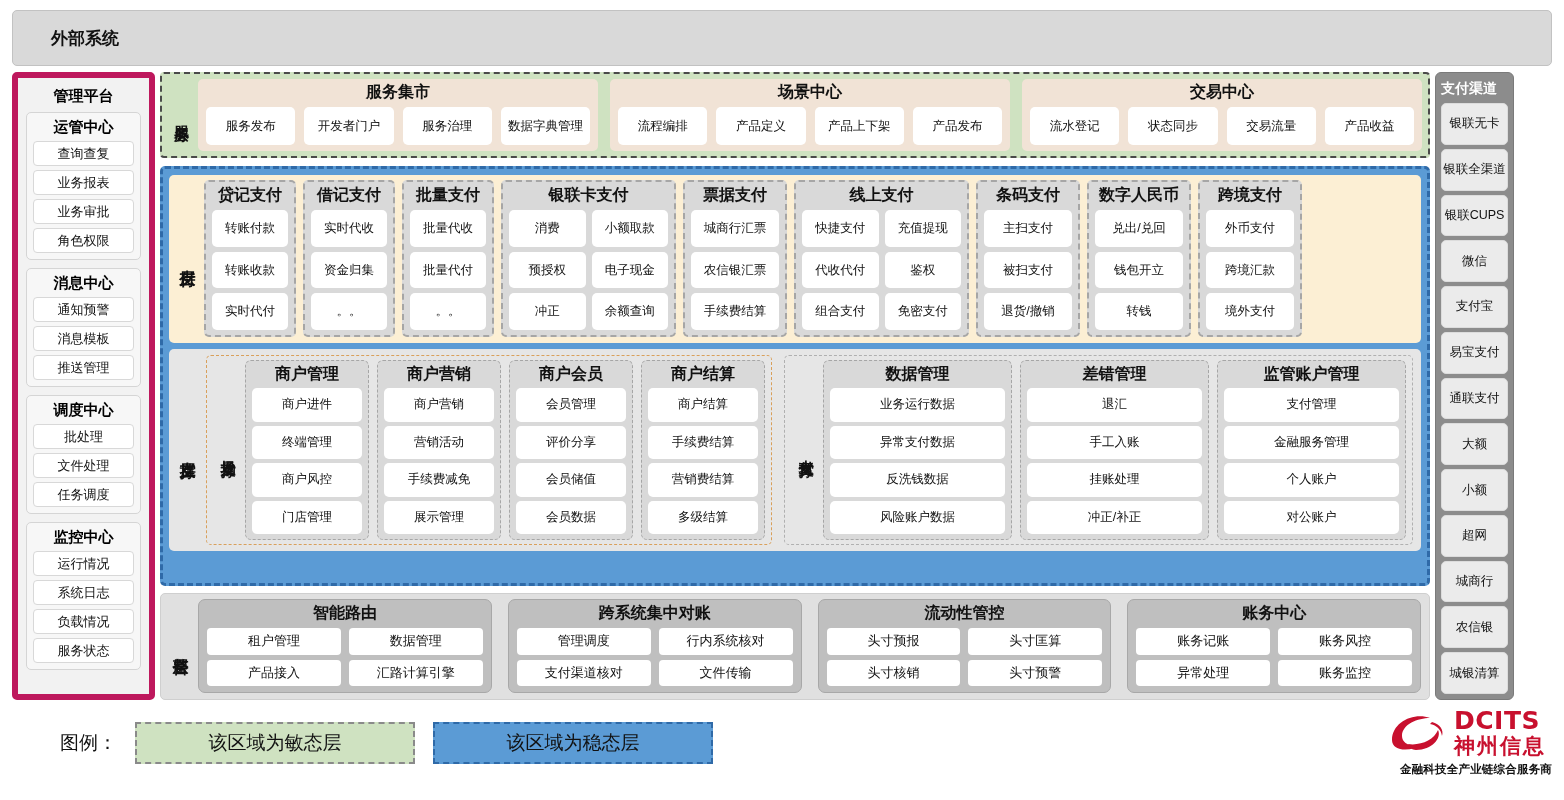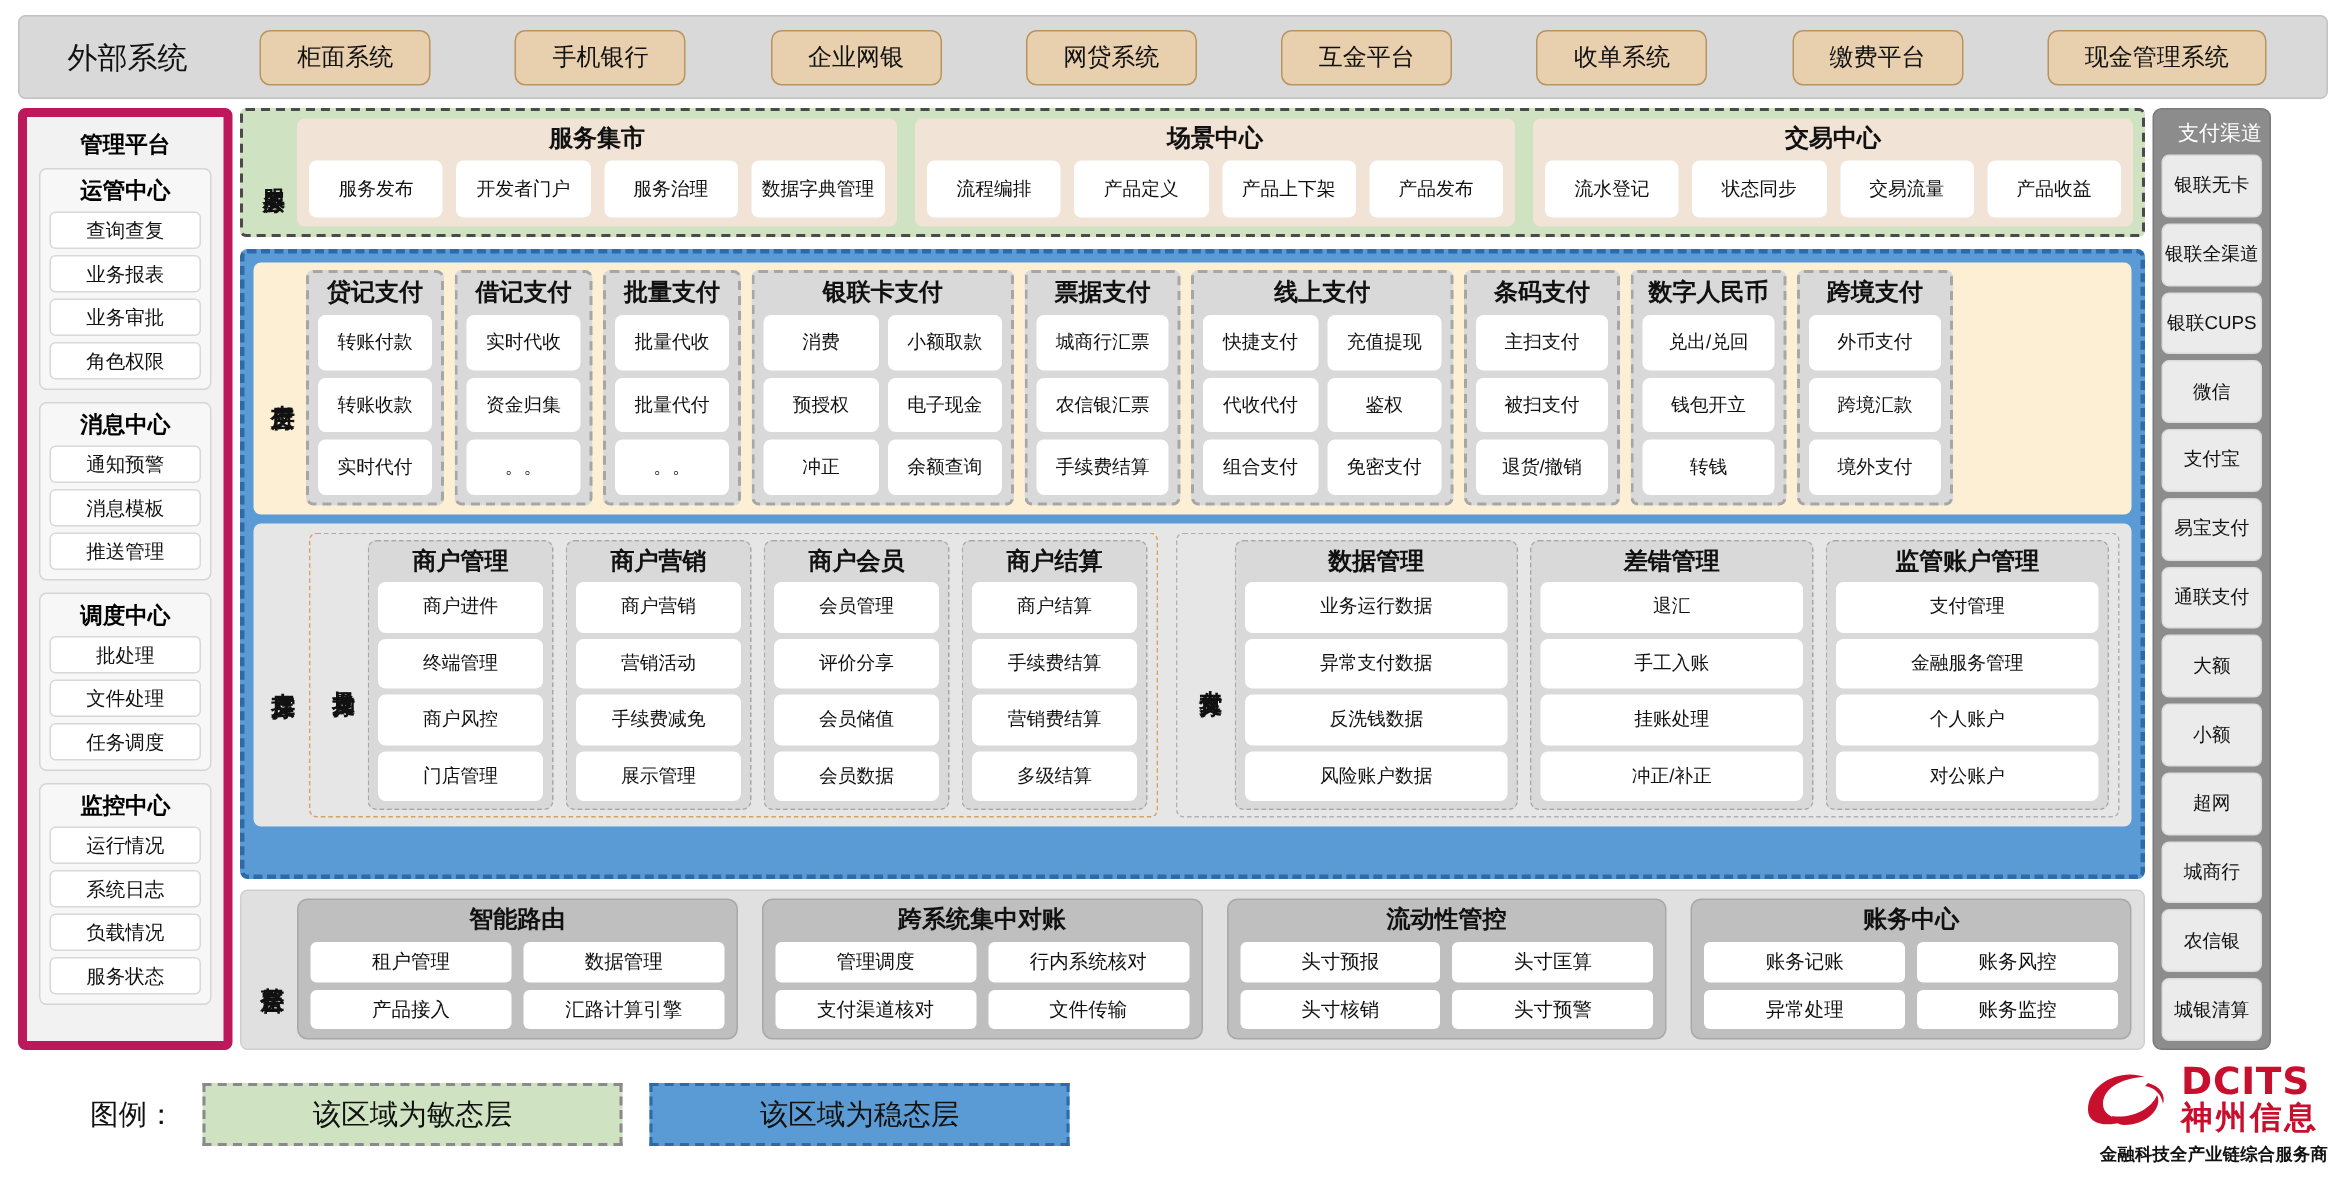--- a/index.html
+++ b/index.html
@@ -25,21 +25,21 @@
     writing-mode: vertical-rl; text-orientation: upright;
     letter-spacing: 1px; display: flex; align-items: center; justify-content: center;
   }
 
   
   #extbar {
     position: absolute; left: 12px; top: 10px; width: 1540px; height: 56px;
     background: #d9d9d9; border: 1px solid #c2c2c2; border-radius: 5px;
     display: flex; align-items: center; padding: 0 12px;
   }
-  #extbar .lab { font-weight: normal; font-size: 20px; color: #111; width: 120px; text-align: center; }
+  #extbar .lab { font-weight: bold; font-size: 17px; color: #111; width: 120px; text-align: center; }
   #extbar .items { flex: 1; display: flex; justify-content: space-around; align-items: center; }
   #extbar .ext {
     background: #e8cfae; border: 1px solid #b9945f; border-radius: 7px;
     height: 37px; padding: 0 24px;
     display: flex; align-items: center; justify-content: center;
     font-size: 16px; color: #111; white-space: nowrap;
   }
 
   
   #mgmt {
@@ -56,21 +56,21 @@
   .mgroup .chip { height: 25px; margin-bottom: 4px; font-size: 13px; }
   .mgroup .chip:last-child { margin-bottom: 0; }
 
   
   #chan {
     position: absolute; left: 1435px; top: 72px; width: 79px; height: 628px;
     background: #8c8c8c; border: 1px solid #7a7a7a; border-radius: 6px;
     padding: 5px 5px;
     display: flex; flex-direction: column;
   }
-  #chan .head { font-weight: normal; font-size: 14px; color: #fff; text-align: right; padding: 2px 0 5px; }
+  #chan .head { font-weight: bold; font-size: 14px; color: #fff; text-align: left; padding: 2px 0 5px; }
   #chan .chip {
     background: #ebebeb; border: 1px solid #dcdcdc; border-radius: 5px;
     flex: 1; margin-bottom: 4px; font-size: 12.5px;
   }
   #chan .chip:last-child { margin-bottom: 0; }
 
   
   #center { position: absolute; left: 160px; top: 72px; width: 1270px; height: 628px; }
 
   
@@ -172,30 +172,20 @@
   #logo .cn { font-size: 21px; font-weight: bold; color: #c8102e; letter-spacing: 2px; margin-top: 2px; }
   #logo .tag { font-size: 11.5px; font-weight: bold; color: #111; margin-top: 6px; text-align: center; letter-spacing: 0.2px; }
 </style>
 </head>
 <body>
 
 <div id="page">
 
   <div id="extbar">
     <div class="lab">外部系统</div>
-    <div class="items">
-      <div class="ext">柜面系统</div>
-      <div class="ext">手机银行</div>
-      <div class="ext">企业网银</div>
-      <div class="ext">网贷系统</div>
-      <div class="ext">互金平台</div>
-      <div class="ext">收单系统</div>
-      <div class="ext">缴费平台</div>
-      <div class="ext">现金管理系统</div>
-    </div>
   </div>
 
   <div id="mgmt">
     <div class="head">管理平台</div>
 
     <div class="mgroup">
       <div class="gh">运管中心</div>
       <div class="chip">查询查复</div>
       <div class="chip">业务报表</div>
       <div class="chip">业务审批</div>

